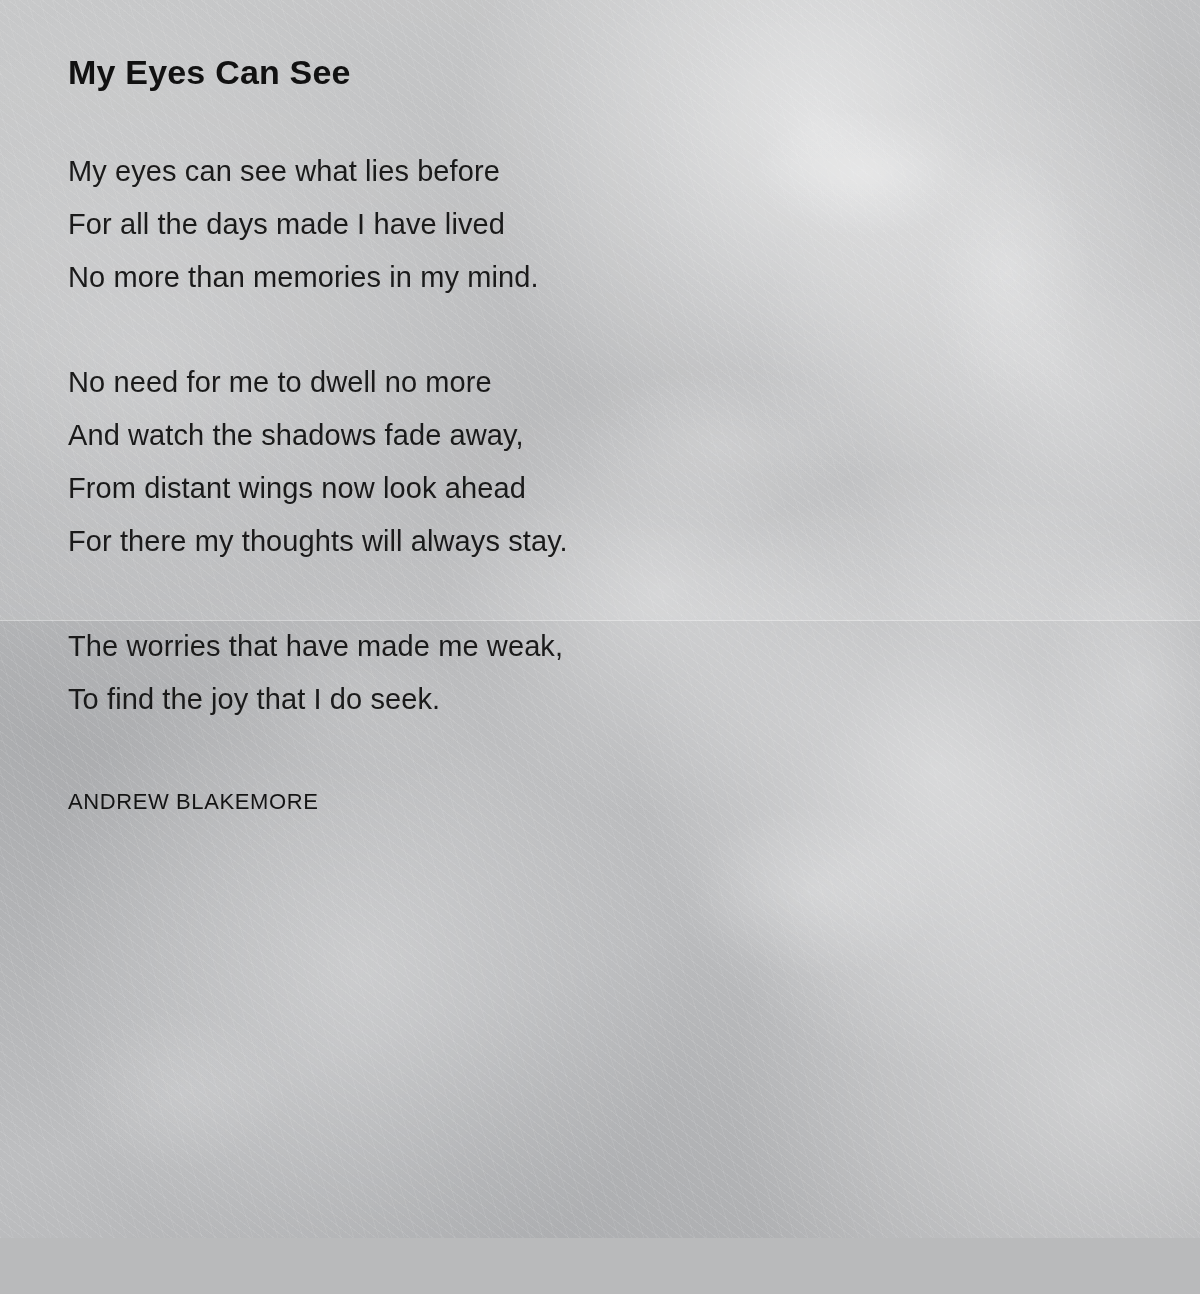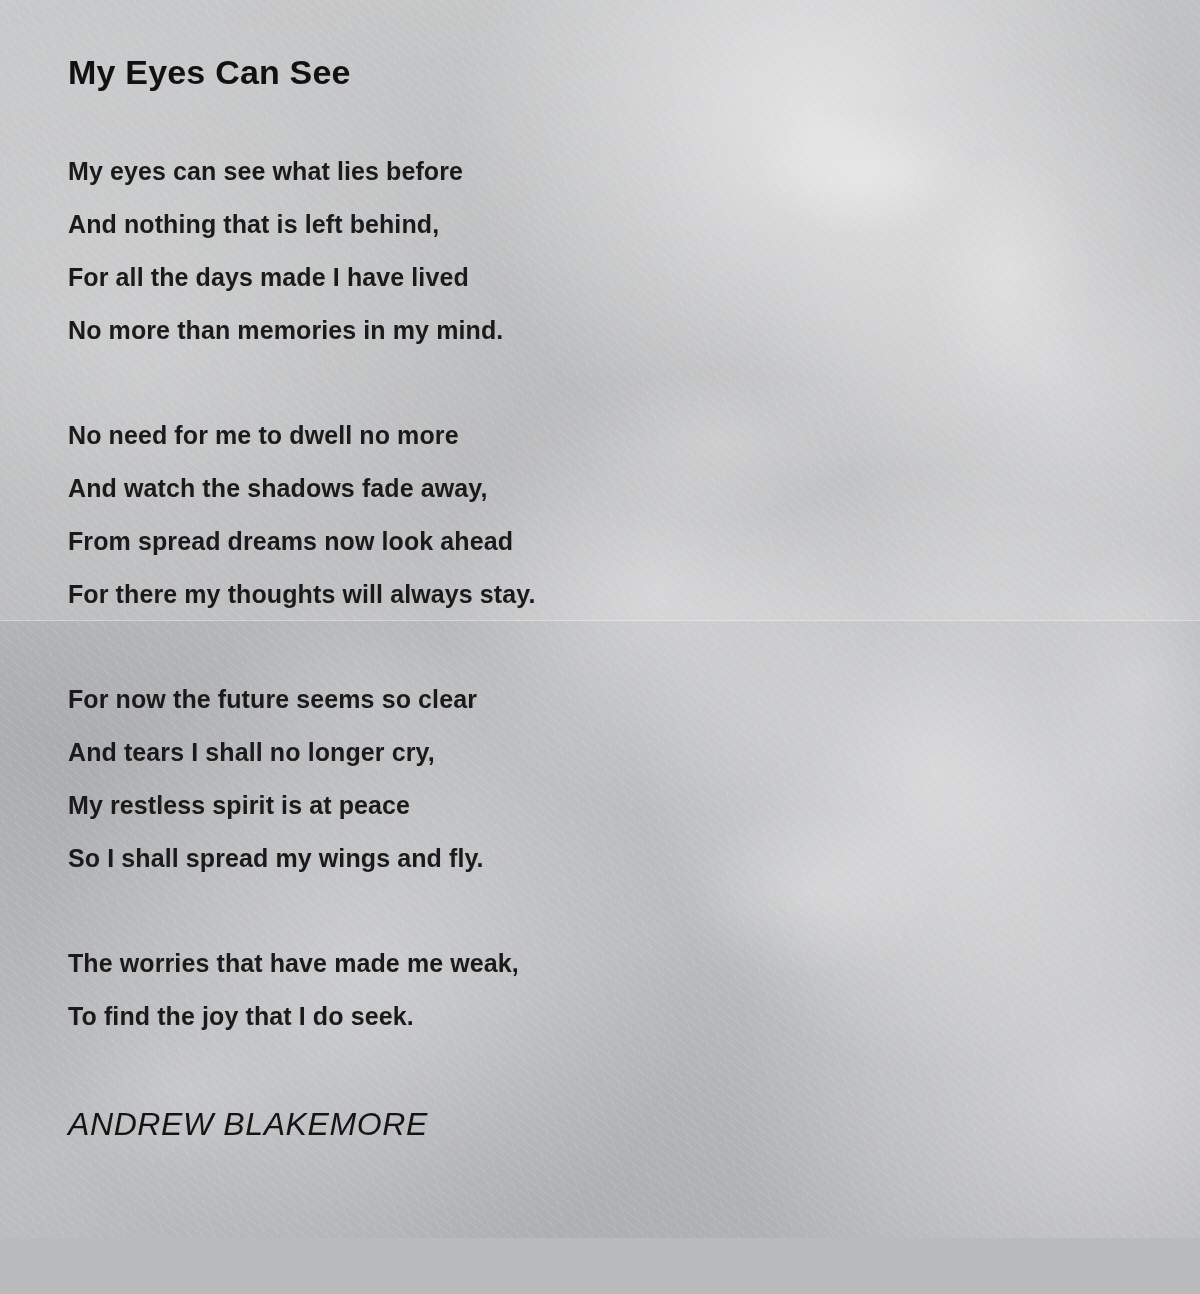--- a/index.html
+++ b/index.html
@@ -81,31 +81,30 @@
     font-weight: bold;
     color: #111111;
     letter-spacing: 0.2px;
     margin: 0 0 52px 0;
     line-height: 1.2;
   }
   .stanza {
     margin: 0 0 52px 0;
   }
   .poem-line {
-    font-size: 25px;
-    font-weight: bold;
+    font-size: 29px;
+    font-weight: normal;
     color: #1a1a1a;
     line-height: 53px;
     white-space: pre;
     letter-spacing: 0.1px;
   }
   .author {
     margin-top: 63px;
-    font-size: 32px;
-    font-style: italic;
+    font-size: 22px;
     font-weight: normal;
     color: #141414;
     letter-spacing: 0.6px;
   }
 </style>
 </head>
 <body>
 
 <div id="poem-page">
 
@@ -113,38 +112,31 @@
   <div class="bg-layer bg-petals"></div>
   <div class="bg-layer bg-strokes"></div>
   <div class="bg-band"></div>
 
   <div class="content">
 
     <h1 class="poem-title">My Eyes Can See</h1>
 
     <div class="stanza">
       <div class="poem-line">My eyes can see what lies before</div>
-      <div class="poem-line">And nothing that is left behind,</div>
       <div class="poem-line">For all the days made I have lived</div>
       <div class="poem-line">No more than memories in my mind.</div>
     </div>
 
     <div class="stanza">
       <div class="poem-line">No need for me to dwell no more</div>
       <div class="poem-line">And watch the shadows fade away,</div>
-      <div class="poem-line">From spread dreams now look ahead</div>
+      <div class="poem-line">From distant wings now look ahead</div>
       <div class="poem-line">For there my thoughts will always stay.</div>
     </div>
 
-    <div class="stanza">
-      <div class="poem-line">For now the future seems so clear</div>
-      <div class="poem-line">And tears I shall no longer cry,</div>
-      <div class="poem-line">My restless spirit is at peace</div>
-      <div class="poem-line">So I shall spread my wings and fly.</div>
-    </div>
 
     <div class="stanza">
       <div class="poem-line">The worries that have made me weak,</div>
       <div class="poem-line">To find the joy that I do seek.</div>
     </div>
 
     <div class="author">ANDREW BLAKEMORE</div>
 
   </div>
 </div>

